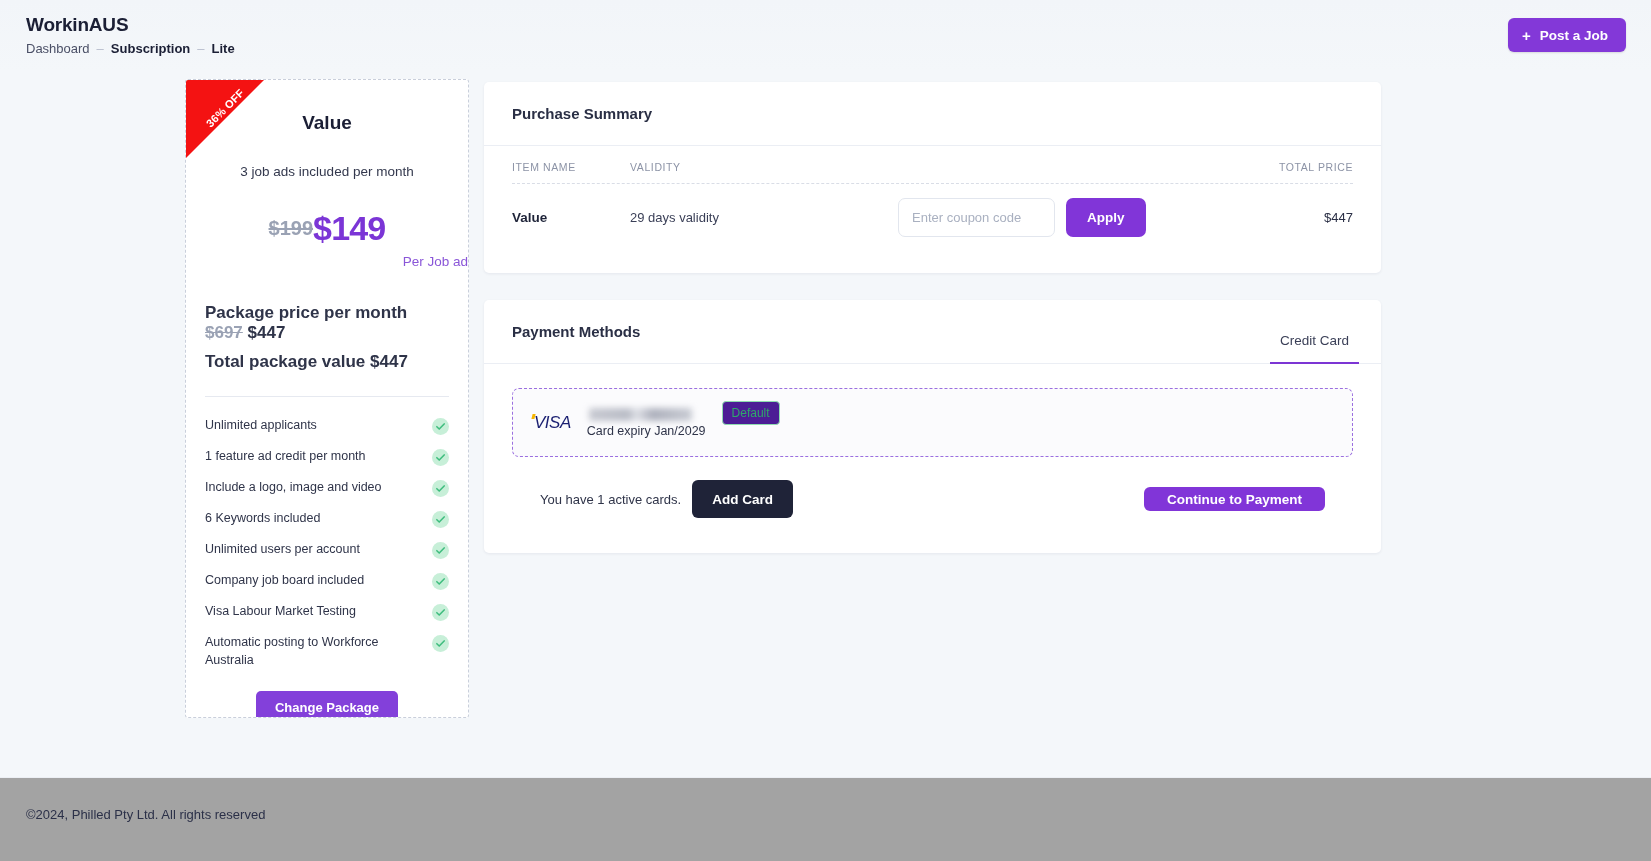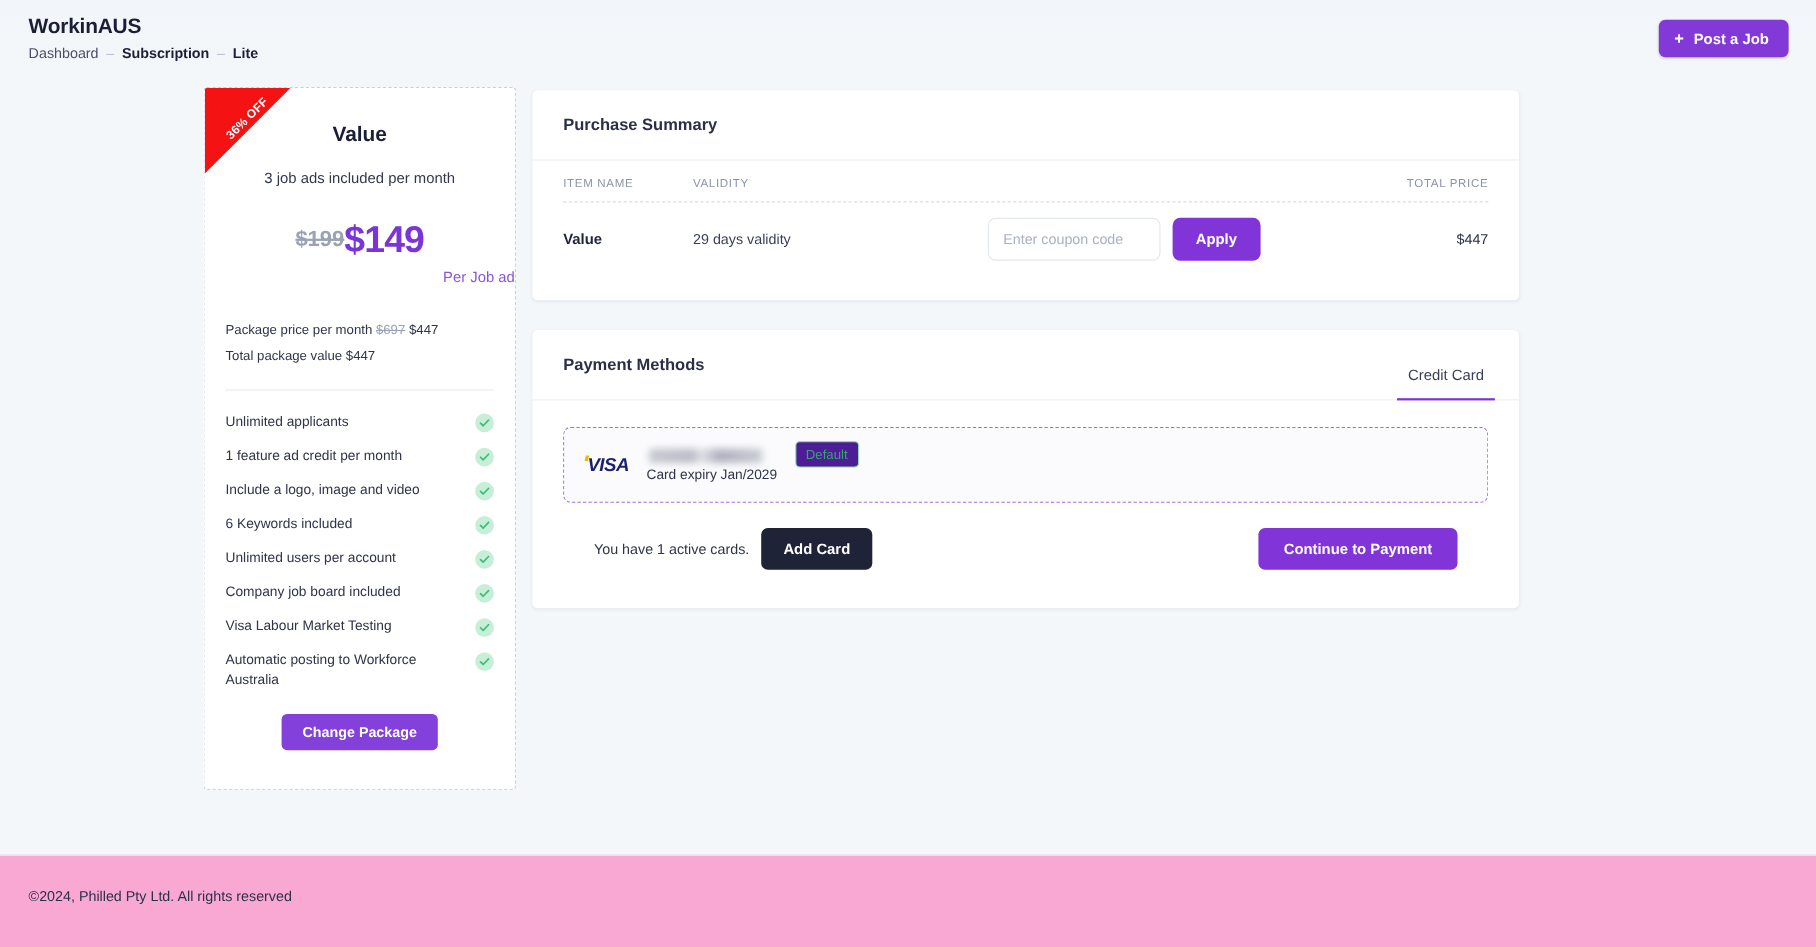--- a/index.html
+++ b/index.html
@@ -106,21 +106,21 @@
   }
 
   .plan-name {
     margin-top: 32px;
     text-align: center;
     font-size: 19px;
     font-weight: 700;
     color: #1b1f35;
   }
   .plan-sub {
-    margin-top: 20px;
+    margin-top: 30px;
     text-align: center;
     font-size: 13.5px;
     color: #33384d;
   }
   .price-row {
     margin-top: 32px;
     text-align: center;
     line-height: 1;
   }
   .price-old {
@@ -136,21 +136,21 @@
     color: #7b35d6;
     letter-spacing: -0.8px;
   }
   .price-unit {
     margin-top: 9px;
     text-align: right;
     font-size: 13.5px;
     color: #8a56d8;
   }
   .meta-lines { margin-top: 34px; padding-left: 19px; }
-  .meta-line { font-size: 12px; color: #2f3449; margin-bottom: 9px; }
+  .meta-line { font-size: 17px; color: #2f3449; margin-bottom: 9px; font-weight: bold; }
   .meta-strike { color: #9aa2b4; text-decoration: line-through; }
 
   .divider {
     margin: 24px 19px 0 19px;
     border-top: 1px solid #e6e9f0;
   }
 
   .features { margin-top: 20px; padding: 0 19px; }
   .feature {
     display: flex;
@@ -285,21 +285,21 @@
     border: 1px dashed #9b6fe0;
     border-radius: 7px;
     background: #fbfbfd;
     display: flex;
     align-items: center;
     padding: 0 19px;
     gap: 16px;
   }
   .visa-logo {
     font-size: 17px;
-    font-weight: 700;
+    font-weight: 400;
     font-style: italic;
     letter-spacing: -.5px;
     color: #1a1f71;
     position: relative;
     padding-left: 2px;
   }
   .visa-logo:before {
     content: "";
     position: absolute;
     left: 0px; top: 1px;
@@ -342,39 +342,39 @@
     color: #fff;
     border: none;
     border-radius: 6px;
     font-family: "Liberation Sans", sans-serif;
     font-size: 13.5px;
     font-weight: 700;
     cursor: pointer;
   }
   .continue-btn {
     margin-left: auto;
-    height: 38px;
+    height: 24px;
     padding: 0 23px;
     background: #8135d8;
     color: #fff;
     border: none;
     border-radius: 6px;
     font-family: "Liberation Sans", sans-serif;
     font-size: 13.5px;
     font-weight: 700;
     cursor: pointer;
   }
 
   
   .footer {
     position: absolute;
     left: 0; bottom: 0;
     width: 1651px;
     height: 84px;
-    background: #f9a8d4;
+    background: #a3a3a3;
     border-top: 1px solid #eceff4;
   }
   .footer-text {
     position: absolute;
     left: 26px; top: 29px;
     font-size: 13px;
     color: #2b3048;
   }
 </style>
 </head>

